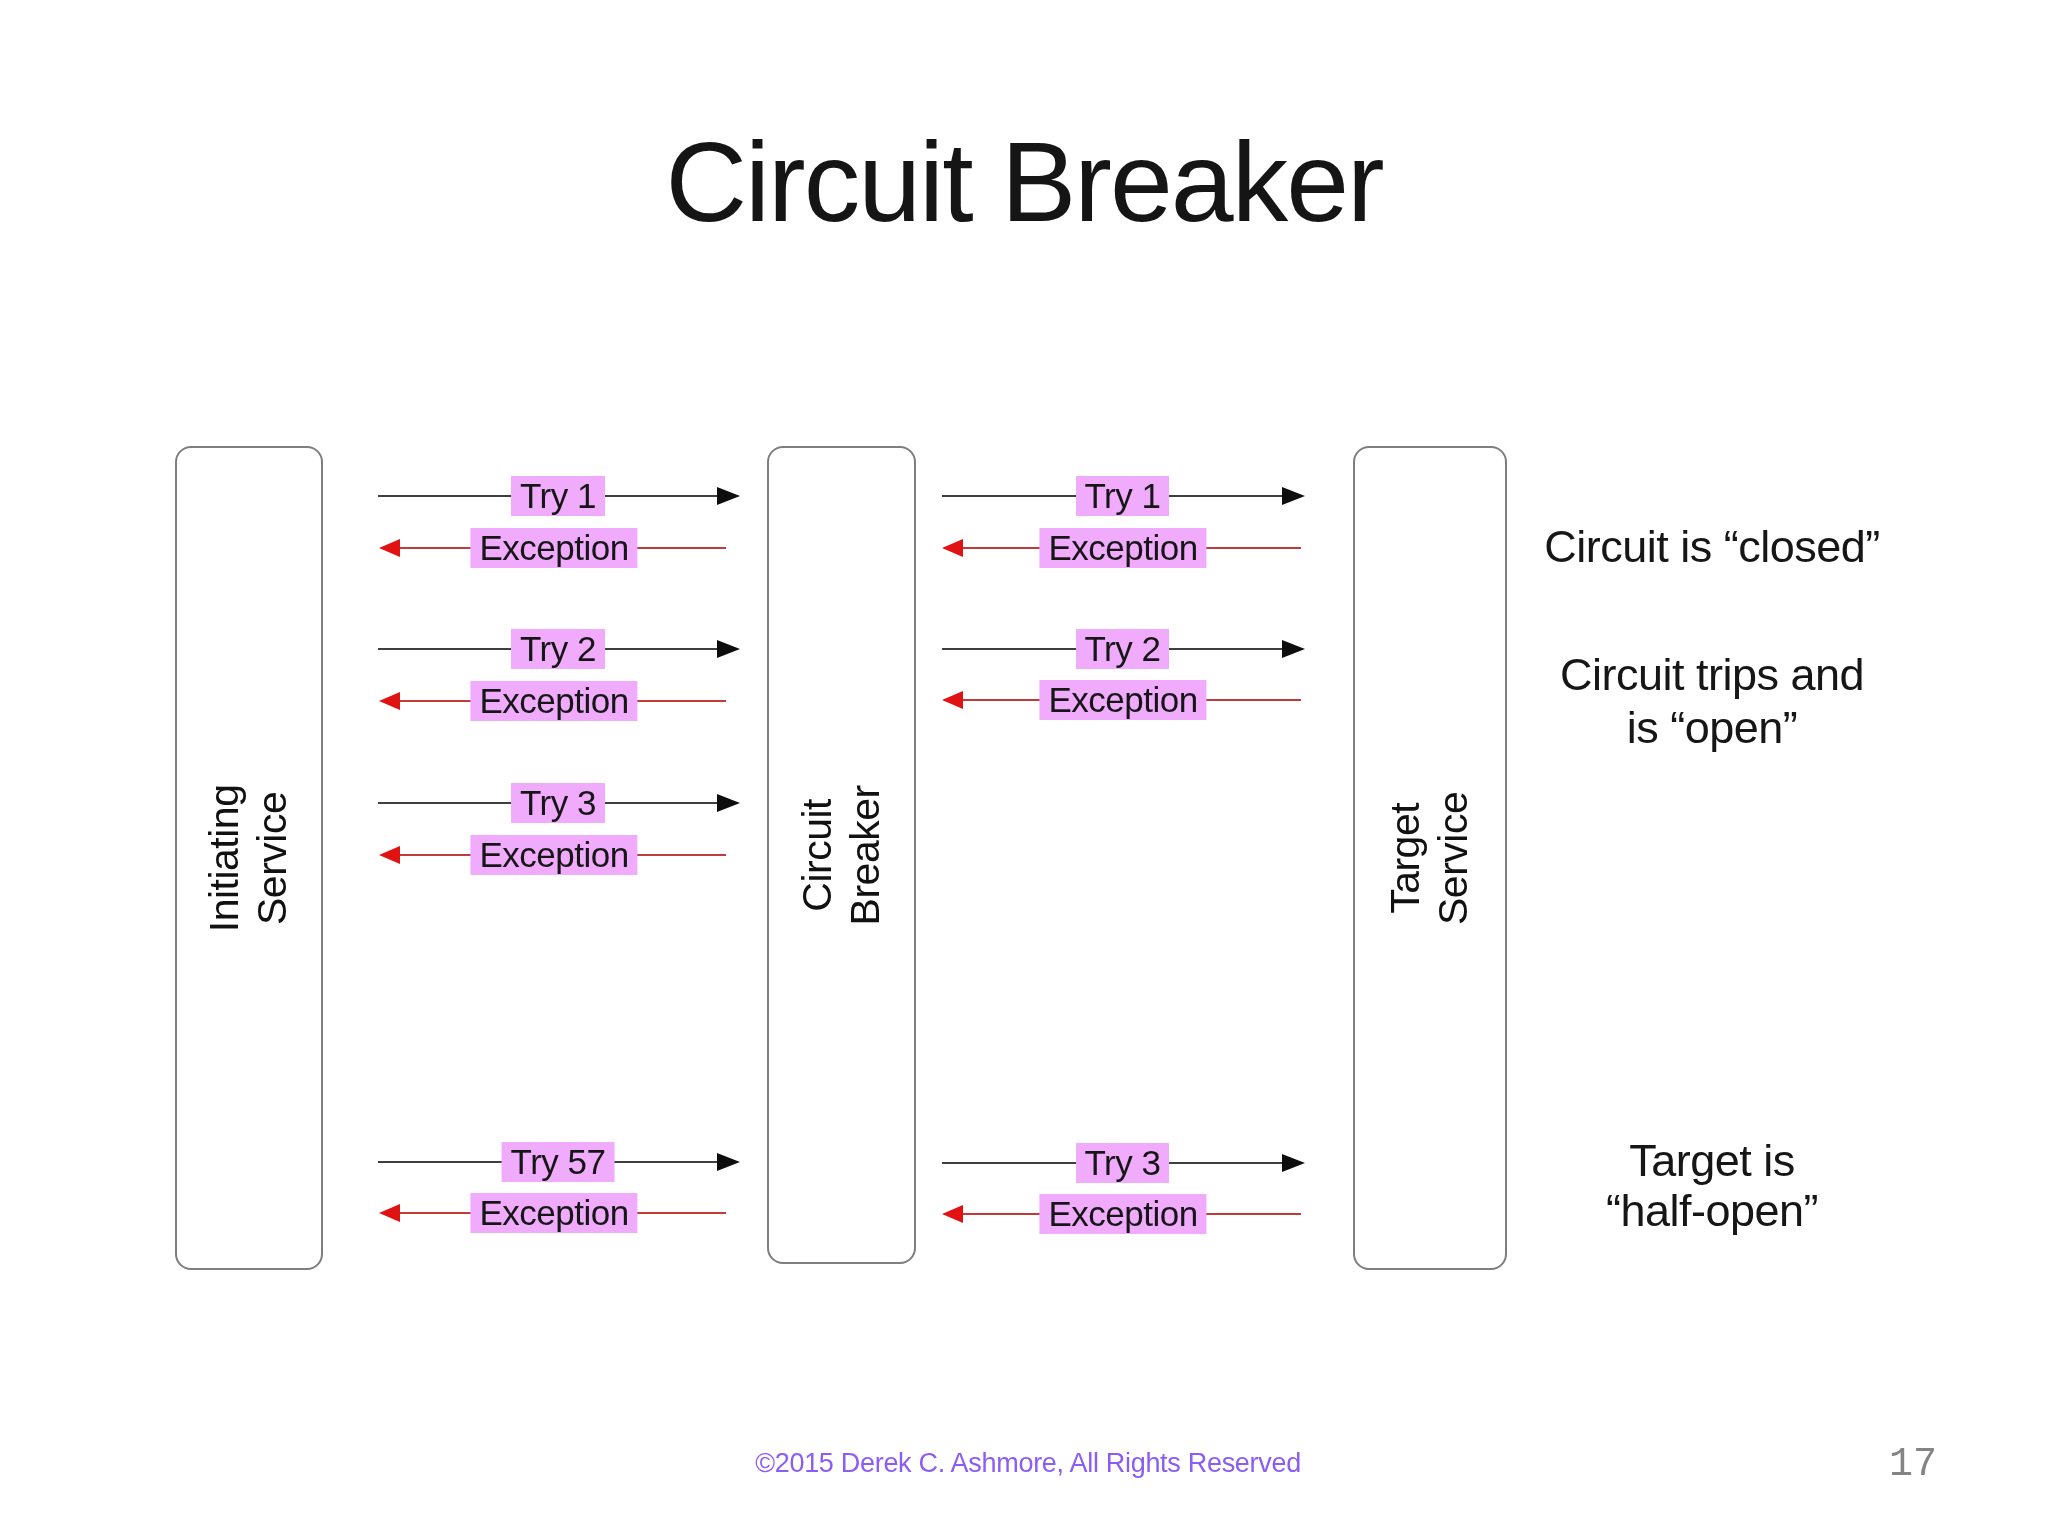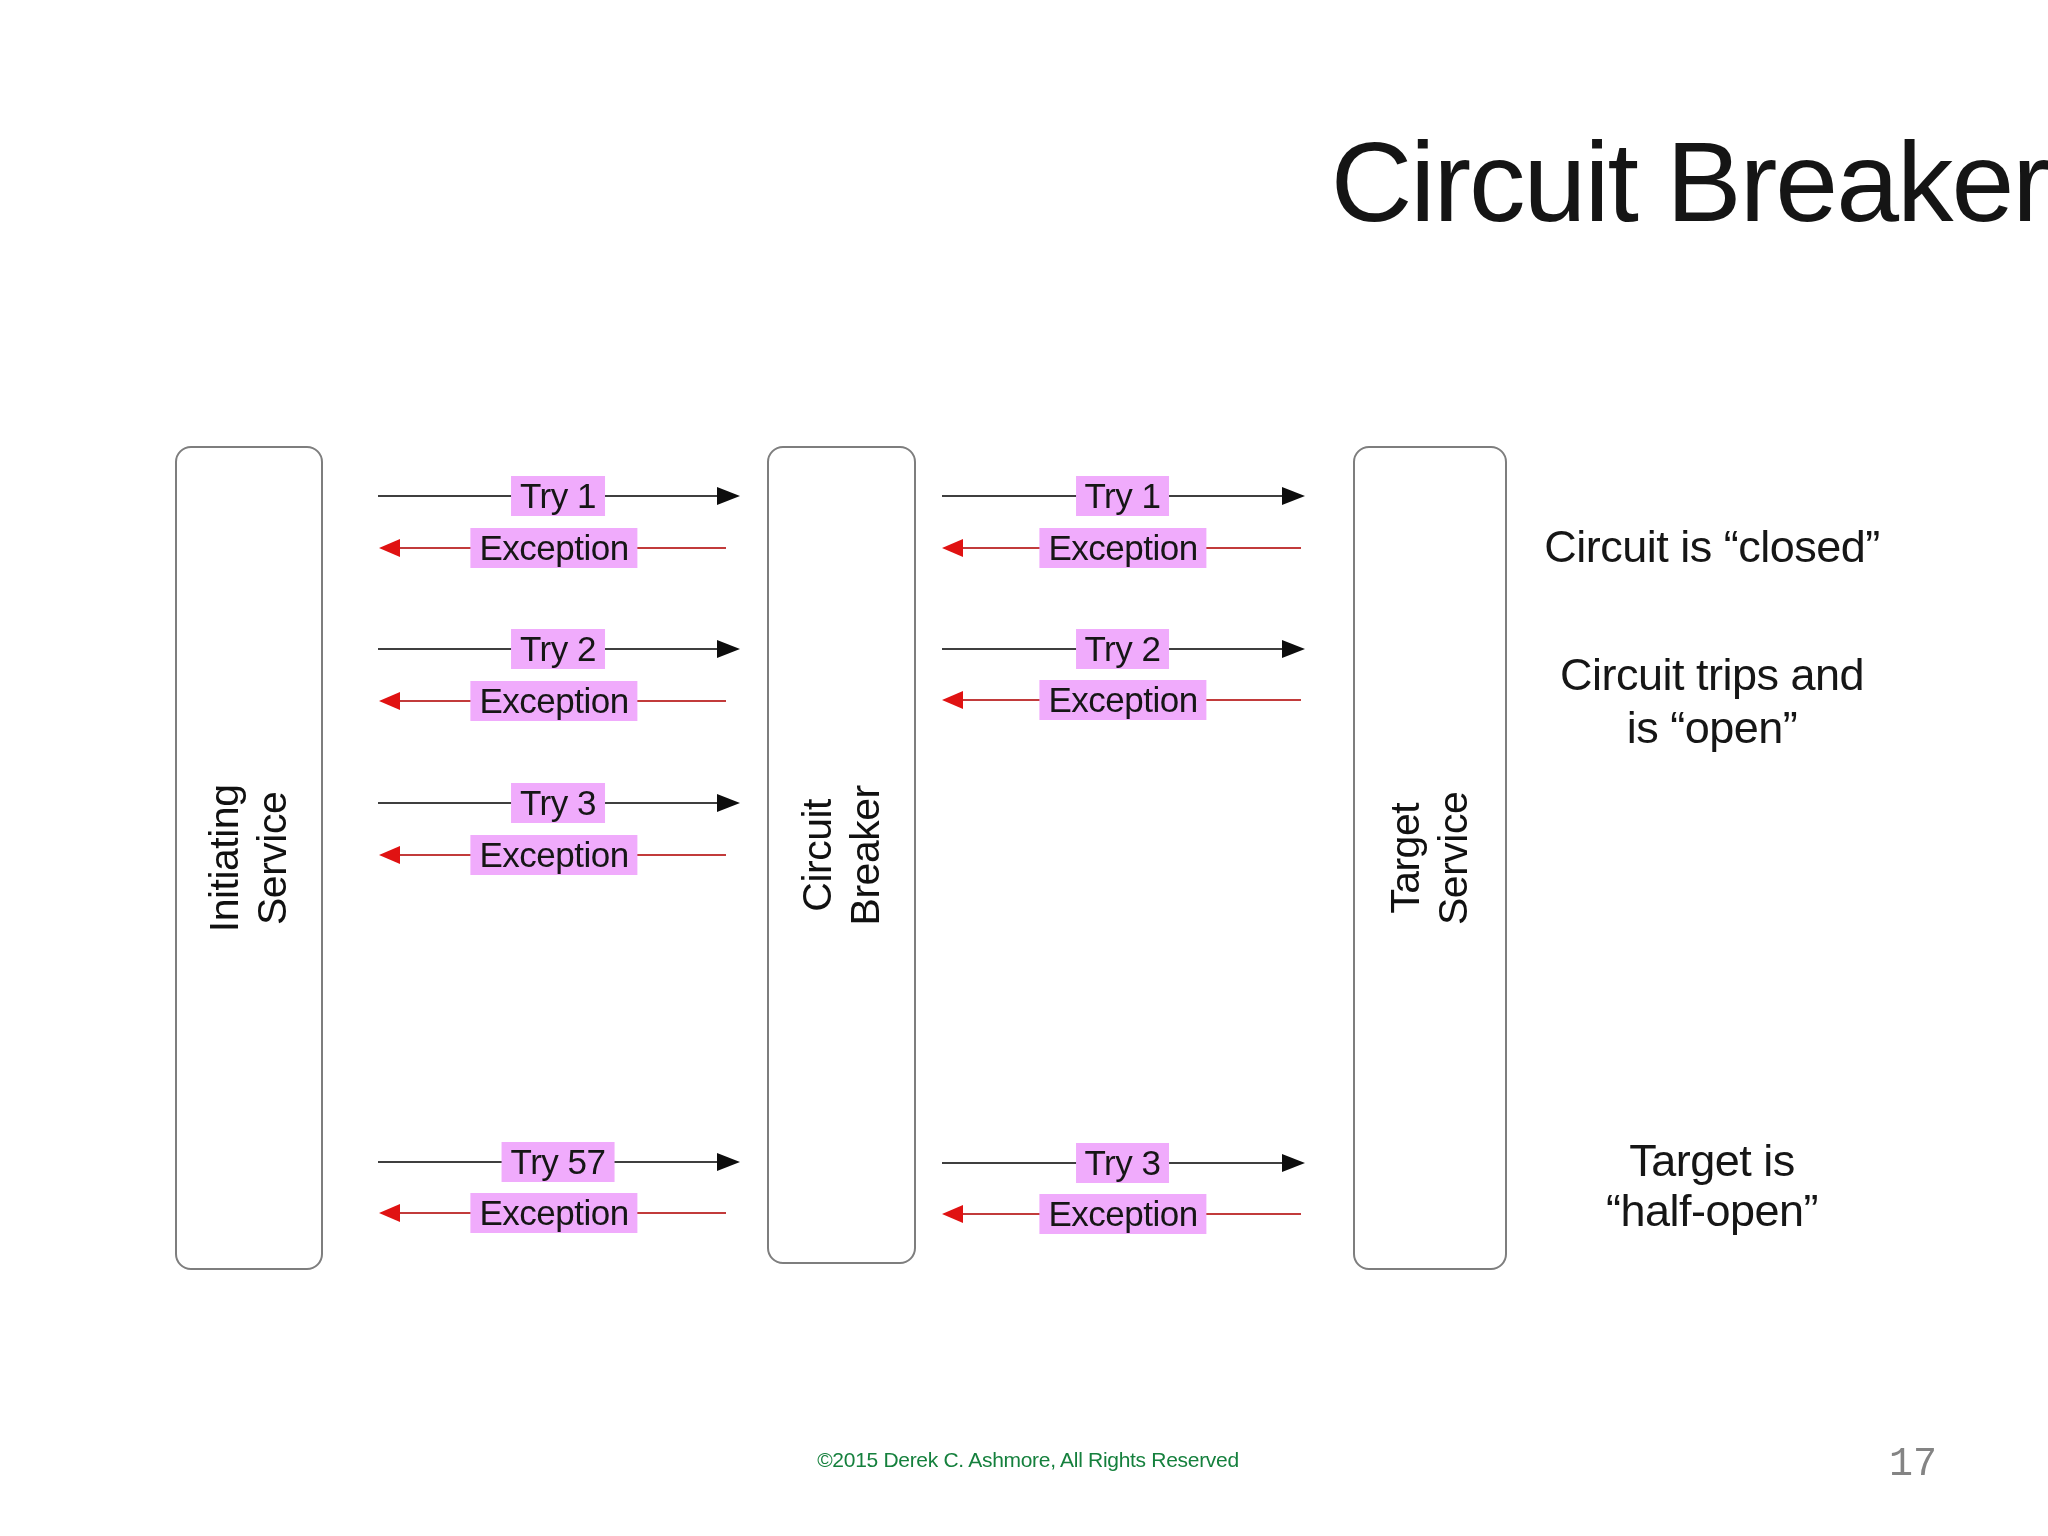--- a/index.html
+++ b/index.html
@@ -6,21 +6,21 @@
   #slide{
     position:relative;
     width:2048px;height:1536px;
     background:#ffffff;
     font-family:"Liberation Sans", sans-serif;
     overflow:hidden;
   }
   
   #title{
     position:absolute;left:0;right:0;top:118px;
-    text-align:right;
+    text-align:center;
     font-size:113px;line-height:1.15;
     letter-spacing:-2px;
     color:#151515;
   }
   
   .svc-box{
     position:absolute;
     background:#fff;
     border:2px solid #7e7e7e;
     border-radius:16px;
@@ -75,21 +75,21 @@
     font-size:45px;line-height:53px;
     letter-spacing:-0.5px;
     color:#161616;
     white-space:nowrap;
   }
   .annot span{display:block;}
   
   #footer{
     position:absolute;left:1028px;top:1448px;
     transform:translateX(-50%);
-    font-size:21px;color:#15803d;
+    font-size:27px;color:#8b5cf6;
     letter-spacing:-0.3px;
     white-space:nowrap;
   }
   #page-number{
     position:absolute;left:1889px;top:1442px;
     font-size:40px;color:#848484;font-family:Liberation Mono, monospace;
   }
 </style>
 </head>
 <body>

